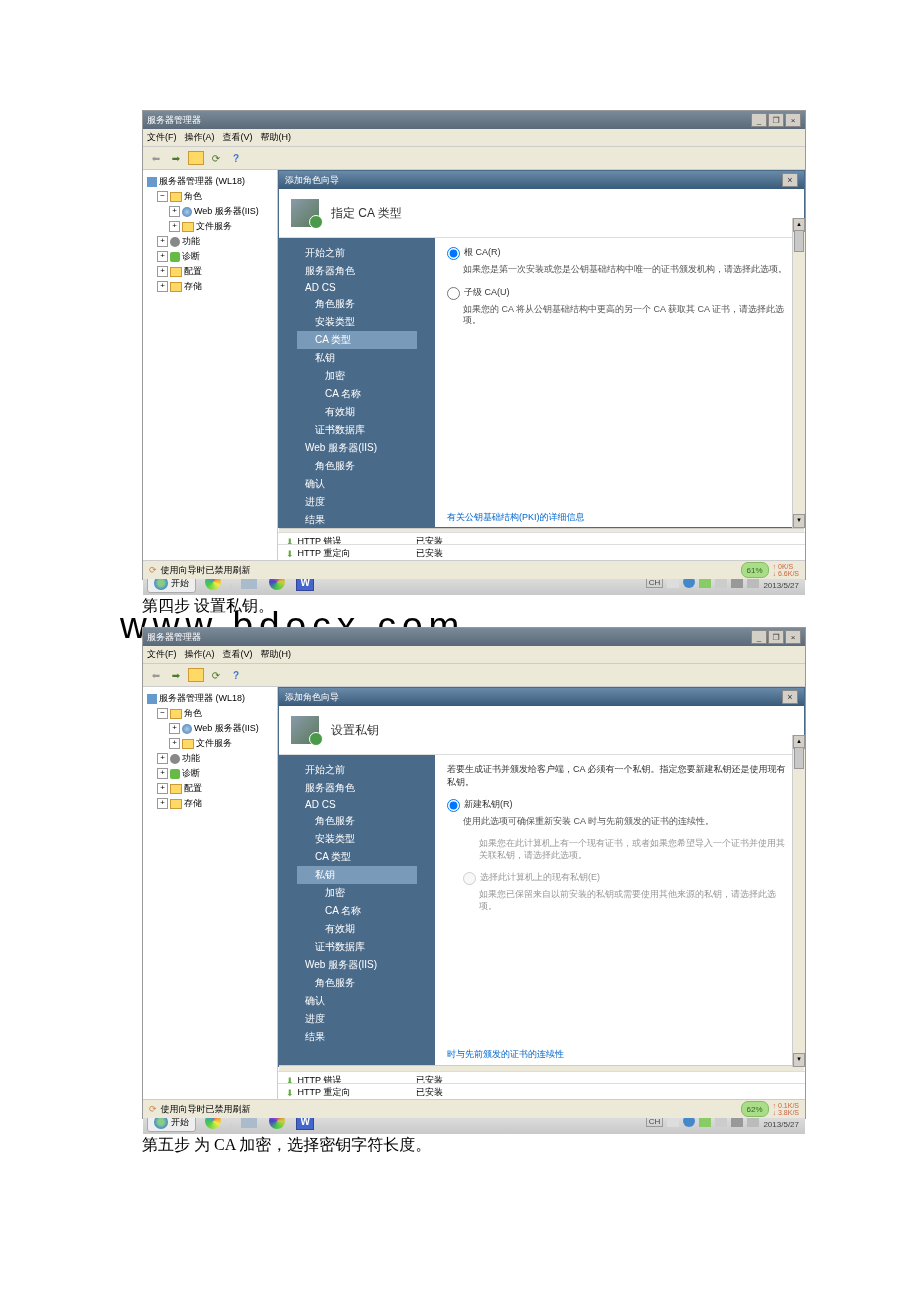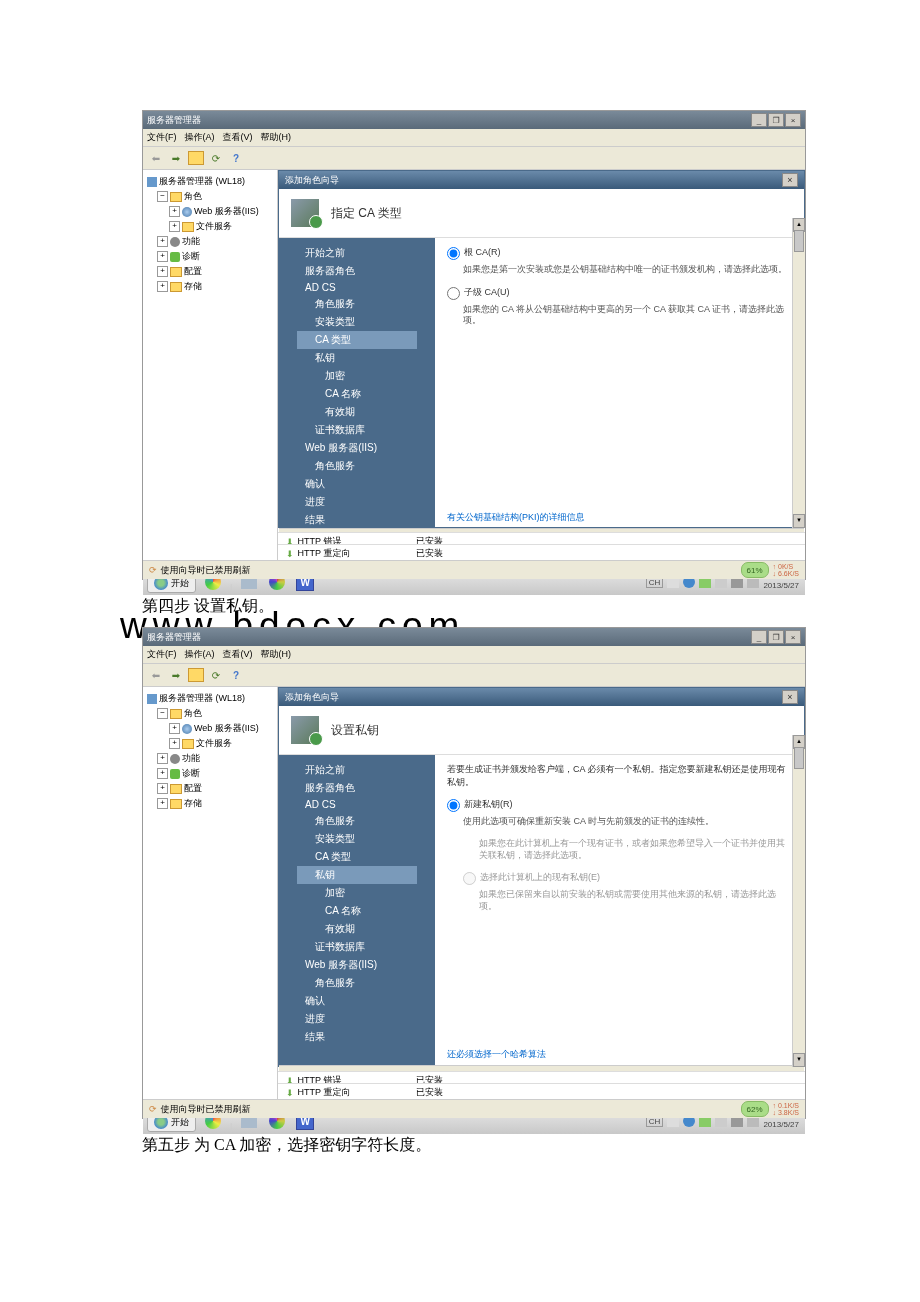--- a/index.html
+++ b/index.html
@@ -377,21 +377,21 @@
               <input type="radio" checked="" style="">
               <span>新建私钥(R)</span>
             </div>
             <div class="radio-desc">使用此选项可确保重新安装 CA 时与先前颁发的证书的连续性。</div>
             <div class="radio-desc disabled" style="padding-left:32px">如果您在此计算机上有一个现有证书，或者如果您希望导入一个证书并使用其关联私钥，请选择此选项。</div>
             <div class="radio-row" style="padding-left:16px;color:#999">
               <input type="radio" disabled="" style="">
               <span>选择此计算机上的现有私钥(E)</span>
             </div>
             <div class="radio-desc disabled" style="padding-left:32px">如果您已保留来自以前安装的私钥或需要使用其他来源的私钥，请选择此选项。</div>
-            <a class="link">还必须选择一个哈希算法</a>
+            <a class="link">时与先前颁发的证书的连续性</a>
           </div>
         </div>
         <div class="wizard-buttons">
           <div class="btn">&lt; 上一步(P)</div>
           <div class="btn default">下一步(N) &gt;</div>
           <div class="btn disabled">安装(I)</div>
           <div class="btn">取消</div>
         </div>
       </div>
       <div class="scrollbar-stub">

